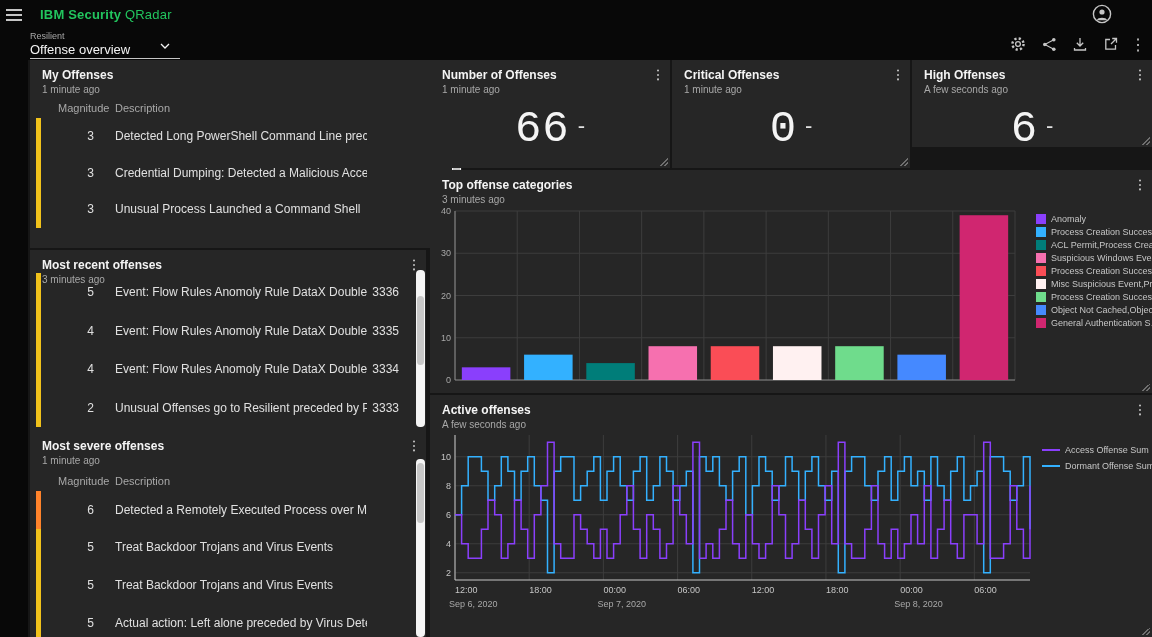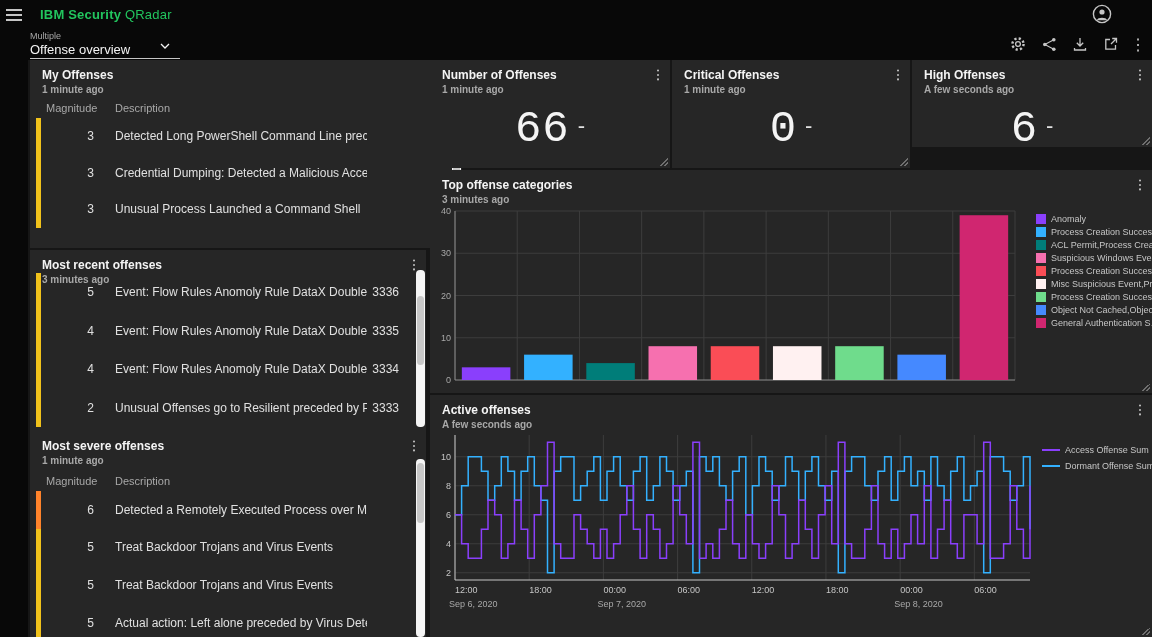--- a/index.html
+++ b/index.html
@@ -19,26 +19,26 @@
   .dd { position:absolute; left:30px; top:2px; width:150px; height:29px; border-bottom:1px solid #c6c6c6; cursor:pointer; }
   .dd-label { font-size:9px; color:#a8a8a8; display:block; padding-top:1px; }
   .dd-value { font-size:13px; color:#f4f4f4; display:block; margin-top:1px; }
   .dd-chev { position:absolute; right:10px; top:13px; }
   .toolbar { position:absolute; right:8px; top:6px; display:flex; gap:11px; align-items:center; }
   .tb-btn { width:20px; height:20px; display:flex; align-items:center; justify-content:center; cursor:pointer; color:#c6c6c6; }
 
   
   .panel { position:absolute; background:#262626; }
   .p-title { position:absolute; left:12px; top:8px; font-size:12px; font-weight:700; color:#f4f4f4; }
-  .p-updated { position:absolute; left:12px; top:24px; font-size:10px; color:#a8a8a8;font-weight:bold; }
+  .p-updated { position:absolute; left:12px; top:24px; font-size:10px; color:#a8a8a8; }
   .kebab { position:absolute; right:4px; top:6px; width:16px; height:18px; color:#f4f4f4; font-size:13px; line-height:18px; text-align:center; cursor:pointer; }
 
   
   .colhead { position:absolute; left:0; width:100%; display:flex; font-size:11px; color:#a8a8a8; }
-  .colhead .c1 { margin-left:16px; }
+  .colhead .c1 { margin-left:28px; }
   .colhead .c2 { position:absolute; left:85px; }
   .rows { position:absolute; left:0; width:380px; }
   .orow { position:relative; display:flex; align-items:center; cursor:pointer; }
   .orow .mag-bar { position:absolute; left:6px; top:0; bottom:0; width:5px; }
   .orow .mag { width:64px; text-align:right; font-size:12px; color:#e0e0e0; }
   .orow .desc { margin-left:21px; font-size:12px; color:#e0e0e0; white-space:nowrap; overflow:hidden; max-width:252px; }
   .orow .oid { margin-left:auto; padding-right:11px; font-size:12px; color:#e0e0e0; }
   .sbar { position:absolute; width:9px; background:#f4f4f4; border-radius:4px; cursor:pointer; }
   .sbar .thumb { position:absolute; left:1px; right:1px; border-radius:4px; background:#c6c6c6; cursor:pointer; }
 
@@ -77,21 +77,21 @@
   <div class="avatar" style="z-index:4">
     <svg width="20" height="20" viewBox="0 0 20 20">
       <circle cx="10" cy="10" r="8.6" fill="none" stroke="#c6c6c6" stroke-width="1.4"></circle>
       <circle cx="10" cy="8" r="2.6" fill="#c6c6c6"></circle>
       <path d="M4.8 16.2 C5.6 12.9 14.4 12.9 15.2 16.2" fill="#c6c6c6"></path>
     </svg>
   </div>
 
   <div class="sub-bar">
     <div class="dd">
-      <span class="dd-label">Multiple</span>
+      <span class="dd-label">Resilient</span>
       <span class="dd-value">Offense overview</span>
       <svg class="dd-chev" width="10" height="6" viewBox="0 0 10 6">
           <path d="M1 1 L5 5 L9 1" fill="none" stroke="#f4f4f4" stroke-width="1.3"></path>
         </svg>
     </div>
     <div class="toolbar">
       <div class="tb-btn">
         <svg width="16" height="16" viewBox="0 0 16 16">
             <circle cx="8" cy="8" r="5.6" fill="none" stroke="#c6c6c6" stroke-width="2.4" stroke-dasharray="2.2 2.2"></circle>
             <circle cx="8" cy="8" r="2.4" fill="none" stroke="#c6c6c6" stroke-width="1.3"></circle>

